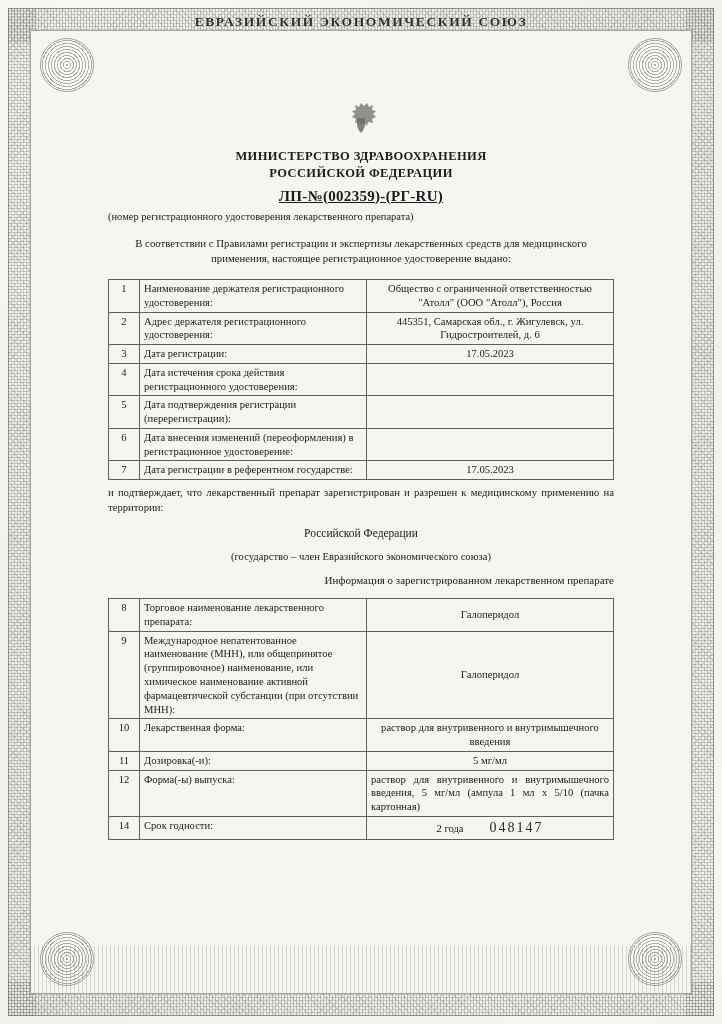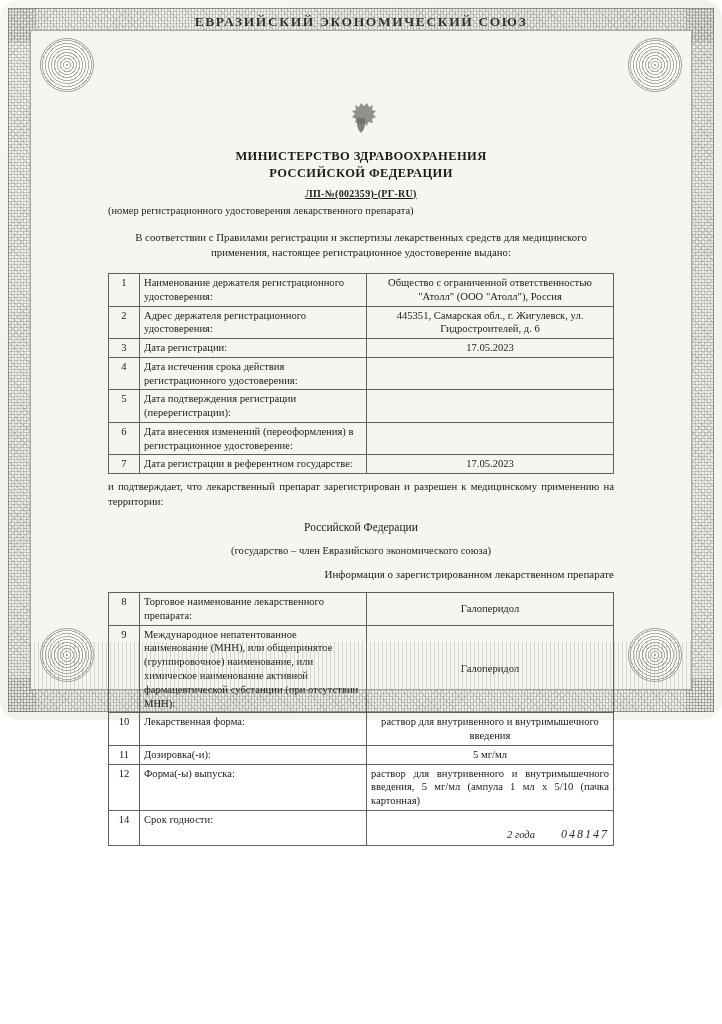--- a/index.html
+++ b/index.html
@@ -11,26 +11,25 @@
     width: 722px;
     height: 1024px;
     font-family: "Liberation Serif", serif;
     color: #1b1b1b;
     overflow: hidden;
   }
 
   .page {
     position: relative;
     width: 722px;
-    height: 720px;
+    height: 1024px;
     background: #f2f1ec;
     background-image:
       radial-gradient(circle at 20% 10%, rgba(255,255,255,0.55), rgba(255,255,255,0) 45%),
       radial-gradient(circle at 80% 85%, rgba(255,255,255,0.4), rgba(255,255,255,0) 50%);
-    border-radius: 19px;
   }
 
   
   .border-outer {
     position: absolute;
     left: 8px; top: 8px; right: 8px; bottom: 8px;
     border: 1px solid #9a9c94;
     background:
       repeating-linear-gradient(45deg, rgba(120,125,115,0.22) 0 1px, rgba(255,255,255,0) 1px 4px),
       repeating-linear-gradient(-45deg, rgba(120,125,115,0.18) 0 1px, rgba(255,255,255,0) 1px 5px);
@@ -119,21 +118,21 @@
     font-weight: bold;
     font-size: 15px;
     line-height: 1.45;
     margin-top: 18px;
   }
   .doc-title .l2 { font-size: 14.2px; }
 
   .reg-number {
     text-align: center;
     font-weight: bold;
-    font-size: 10px;
+    font-size: 15px;
     margin-top: 6px;
     text-decoration: underline;
     letter-spacing: 0.3px;
   }
 
   .reg-number-caption {
     font-size: 10.5px;
     margin-top: 6px;
     color: #222;
   }
@@ -196,31 +195,29 @@
   }
   .info-head {
     text-align: right;
     font-size: 11px;
     margin-top: 12px;
     margin-bottom: 2px;
   }
 
   .serial {
     font-family: "Liberation Serif", serif;
-    font-size: 12px;
+    font-size: 14px;
     letter-spacing: 2px;
     color: #2a2a2a;
-    margin-top: 14px;
   }
   .lastrow-value {
     display: flex;
-    justify-content: flex-end;
+    justify-content: center;
     align-items: baseline;
     gap: 26px;
-    font-style: italic;
   }
 
   .bottom-strip {
     position: absolute;
     left: 30px; right: 30px;
     bottom: 30px;
     height: 48px;
     background:
       repeating-linear-gradient(90deg, rgba(120,125,115,0.25) 0 1px, rgba(255,255,255,0) 1px 4px);
   }

